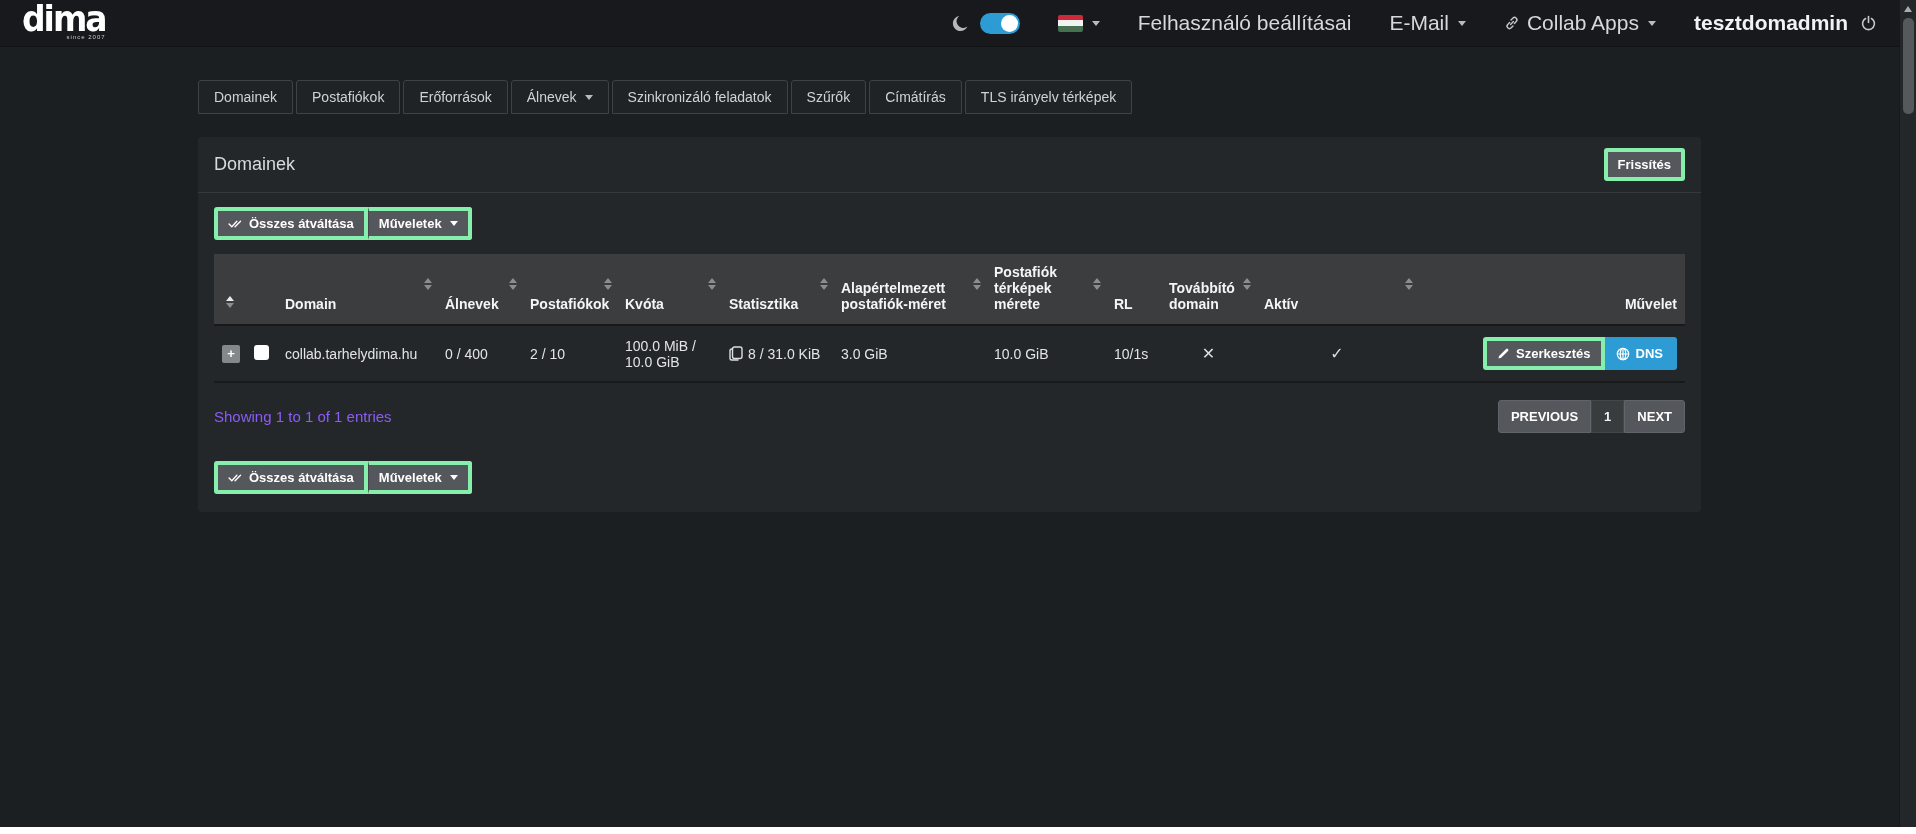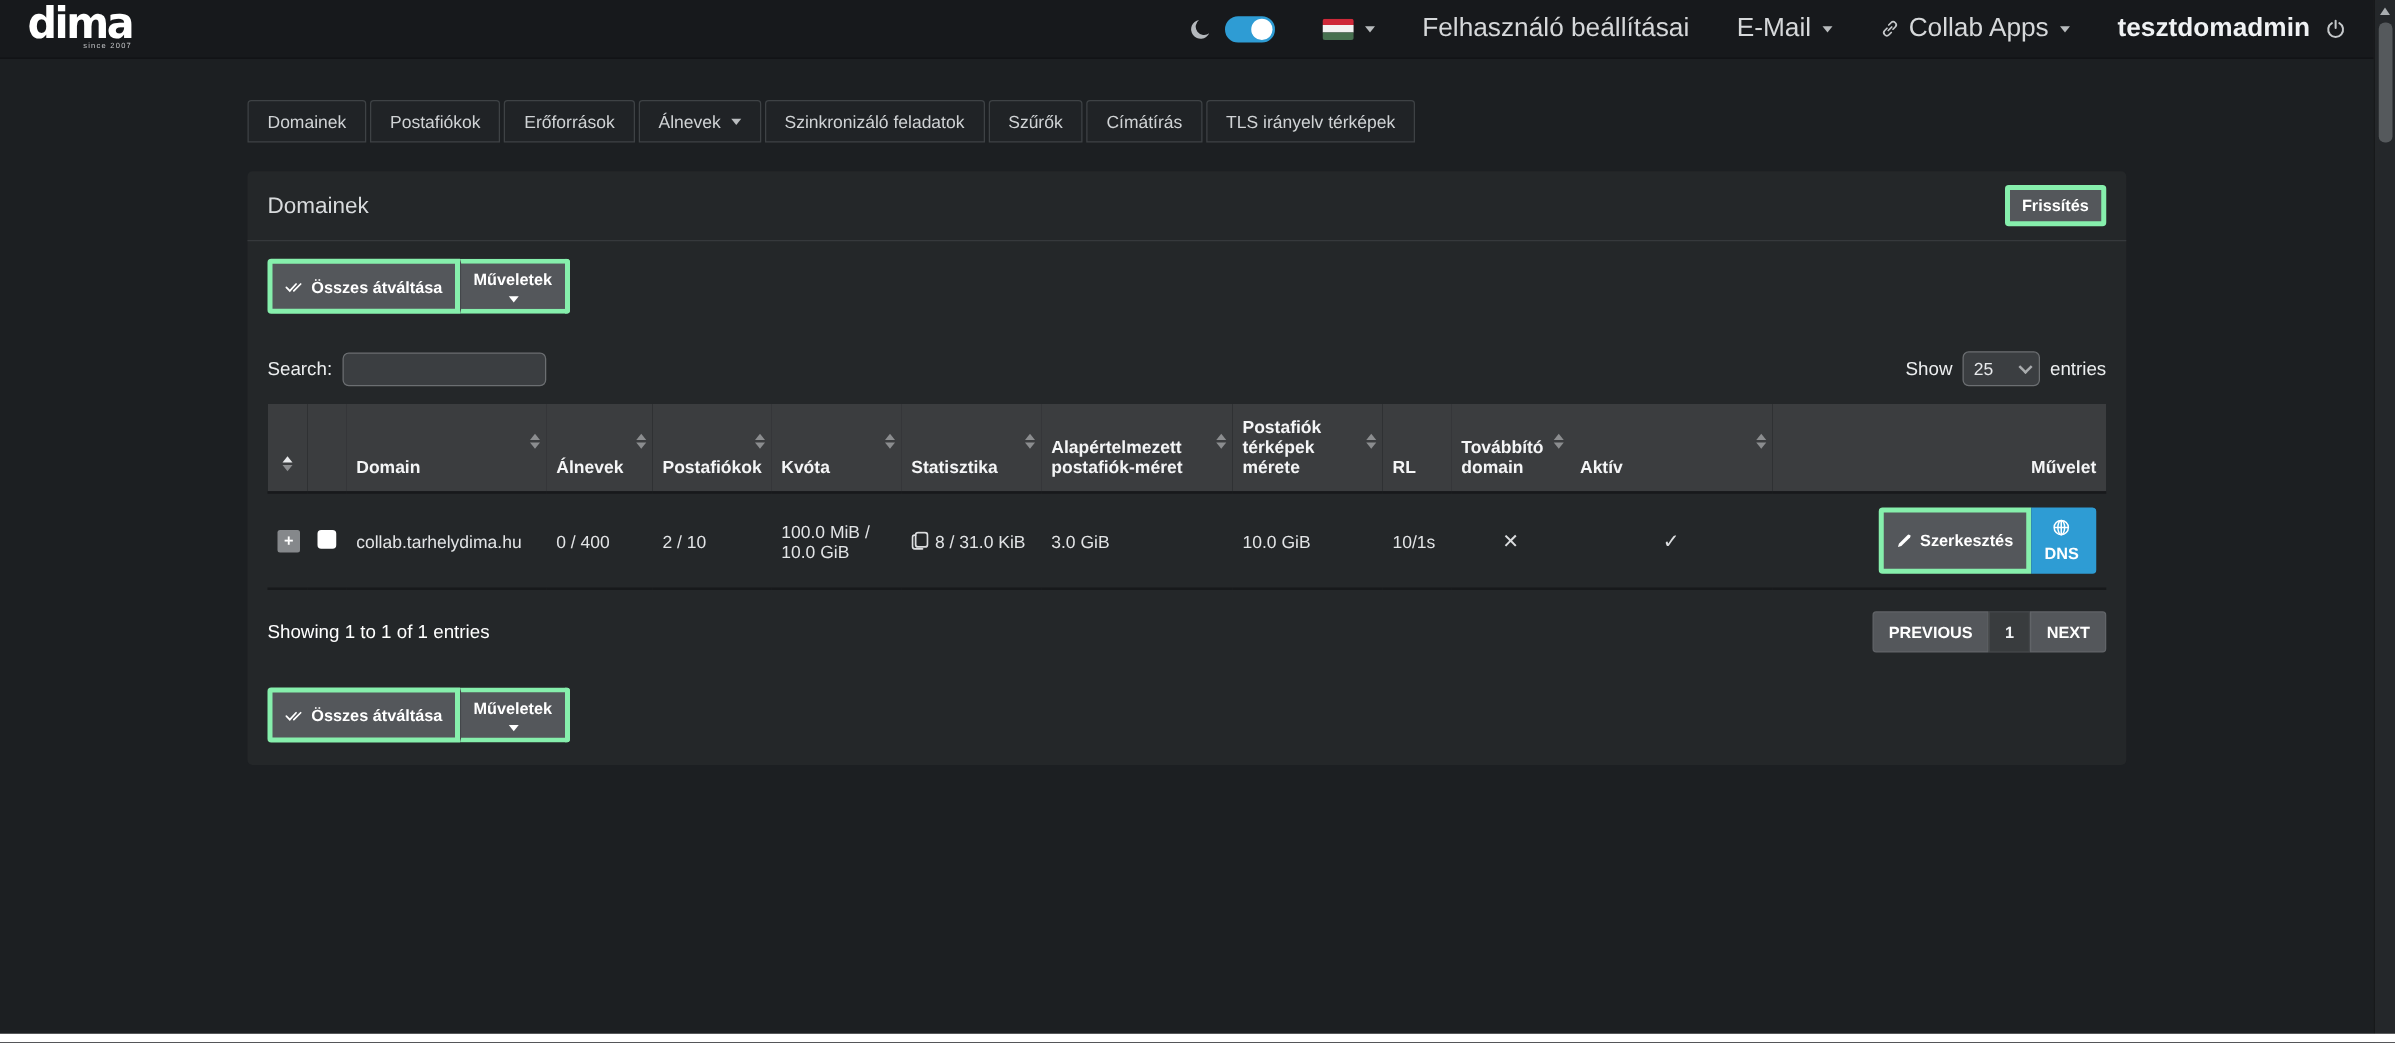--- a/index.html
+++ b/index.html
@@ -59,21 +59,21 @@
   .btn {
     display: inline-flex; align-items: center; gap: 6px;
     background: #54575b; border: 4px solid #86efac; color: #ffffff;
     font-size: 13px; font-weight: bold; padding: 5px 10px; border-radius: 3px;
     cursor: pointer; white-space: nowrap; font-family: inherit;
   }
   .btn-blue { background: #2e9cd4; border-color: #2e9cd4; }
   .btn-group { display: inline-flex; }
   .btn-group .btn { border-radius: 0; }
   .btn-group .btn:first-child { border-radius: 3px 0 0 3px; }
-  .btn-group .btn:last-child { border-radius: 0 3px 3px 0; border-left: 1px solid #44474b; flex-direction: column; }
+  .btn-group .btn:last-child { border-radius: 0 3px 3px 0; border-left: 1px solid #44474b; }
   .btn-group .btn.btn-blue:last-child { border-left: 1px solid #2e9cd4; }
   .toolbar { margin-top: 2px; }
   .toolbar-bottom { margin-top: 28px; }
 
   
   .filter-row { display: flex; align-items: center; justify-content: space-between; margin-top: 30px; }
   .search-wrap { display: flex; align-items: center; gap: 8px; font-size: 15px; color: #eceeef; }
   .search-input {
     width: 163px; height: 27px; background: #3b3e41; border: 1px solid #6c6f72;
     border-radius: 5px; color: #e8eaec; padding: 0 8px; font-size: 14px; outline: none;
@@ -109,21 +109,21 @@
   }
   .row-checkbox { width: 15px; height: 15px; background: #ffffff; border: none; border-radius: 3px; appearance: none; cursor: pointer; }
   td.nowrap, th.nowrap { white-space: nowrap; }
   td.center { text-align: center; }
   .glyph { font-family: "DejaVu Sans", sans-serif; font-size: 16px; color: #dcdee0; }
   .stats-cell { display: flex; align-items: center; gap: 5px; white-space: nowrap; }
   td.actions { text-align: right; }
 
   
   .table-footer { display: flex; align-items: center; justify-content: space-between; margin-top: 17px; }
-  .showing-text { font-size: 15px; color: #ffffff; }
+  .showing-text { font-size: 15px; color: #8b5cf6; }
   .pagination { display: inline-flex; align-items: stretch; }
   .page-btn {
     background: #54575b; border: 1px solid #616468; color: #ffffff;
     font-size: 13px; font-weight: bold; padding: 8px 12px; cursor: pointer; font-family: inherit;
   }
   .page-btn:first-child { border-radius: 3px 0 0 3px; }
   .page-btn:last-child { border-radius: 0 3px 3px 0; }
   .page-current { background: #393c3e; border: 1px solid #44474a; color: #f0f2f4; font-size: 13px; font-weight: bold; padding: 8px 12px; display: flex; align-items: center; }
 
   
@@ -231,34 +231,20 @@
             </svg>
             <span>Összes átváltása</span>
           </button>
           <button class="btn">
             <span>Műveletek</span>
             <span class="caret" style="border-top-color:#ffffff;"></span>
           </button>
         </div>
 
         
-        <div class="filter-row">
-          <div class="search-wrap">
-            <span>Search:</span>
-            <input class="search-input" type="text" value="" style="">
-          </div>
-          <div class="pagesize-wrap">
-            <span>Show</span>
-            <div class="select-box">
-              <span>25</span>
-              <span class="chevron"></span>
-            </div>
-            <span>entries</span>
-          </div>
-        </div>
 
         
         <table class="grid">
           <colgroup>
             <col style="width:32px">
               <col style="width:31px">
               <col style="width:160px">
               <col style="width:85px">
             <col style="width:95px">
               <col style="width:104px">

